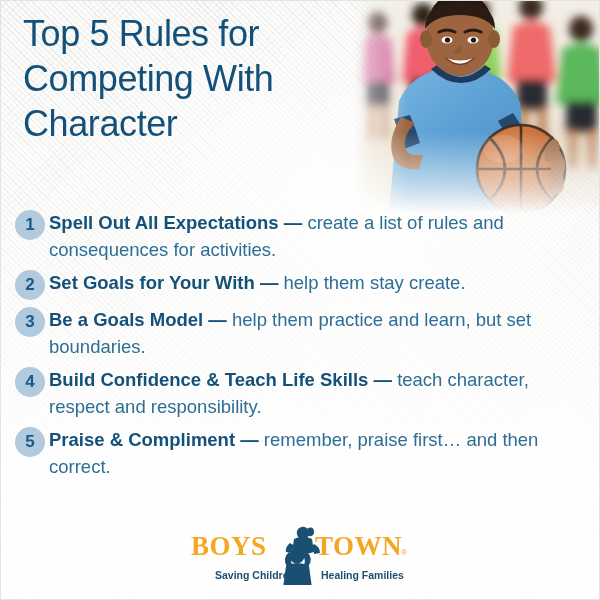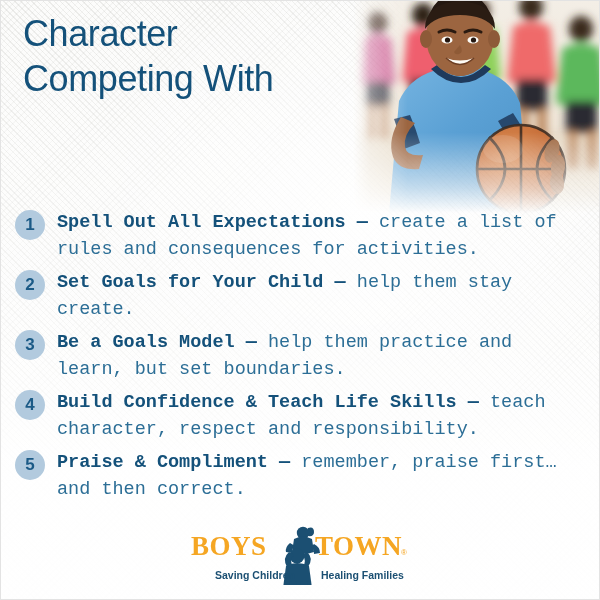--- a/index.html
+++ b/index.html
@@ -107,25 +107,25 @@
     font-size: 17px;
     font-weight: bold;
     display: flex;
     align-items: center;
     justify-content: center;
     margin-top: 1px;
     font-family: "Liberation Sans", sans-serif;
   }
   .rule-text {
     flex: 1 1 auto;
-    margin-left: 12px;
+    margin-left: 4px;
     font-size: 18.5px;
     line-height: 27px;
     color: #2c6e96;
-    font-family: Liberation Mono, monospace;
+    font-family: Liberation Sans, sans-serif;
   }
   .rule-title {
     font-weight: bold;
     color: #14517a;
   }
   .rule-dash { color: #14517a; font-weight: bold; }
 
   
   .logo {
     position: absolute;
@@ -280,34 +280,35 @@
           <ellipse cx="205" cy="166" rx="7" ry="12" transform="rotate(8 205 166)"></ellipse>
           <ellipse cx="204" cy="182" rx="7" ry="11" transform="rotate(-6 204 182)"></ellipse>
         </g>
 
         <rect x="0" y="0" width="248" height="212" fill="none" filter="url(#blurSm)"></rect>
       </g>
     </svg>
   </div>
 
   <div class="headline">
+    <span class="hl-line">Top 5 Rules for</span>
+    <span class="hl-line">Competing With</span>
     <span class="hl-line">Character</span>
-    <span class="hl-line">Competing With</span>
   </div>
 
   <div class="rules">
 
     <div class="rule">
       <div class="badge">1</div>
       <div class="rule-text"><span class="rule-title">Spell Out All Expectations</span> <span class="rule-dash">—</span> <span>create a list of rules and consequences for activities.</span></div>
     </div>
 
     <div class="rule">
       <div class="badge">2</div>
-      <div class="rule-text"><span class="rule-title">Set Goals for Your Child</span> <span class="rule-dash">—</span> <span>help them stay create.</span></div>
+      <div class="rule-text"><span class="rule-title">Set Goals for Your With</span> <span class="rule-dash">—</span> <span>help them stay create.</span></div>
     </div>
 
     <div class="rule">
       <div class="badge">3</div>
       <div class="rule-text"><span class="rule-title">Be a Goals Model</span> <span class="rule-dash">—</span> <span>help them practice and learn, but set boundaries.</span></div>
     </div>
 
     <div class="rule">
       <div class="badge">4</div>
       <div class="rule-text"><span class="rule-title">Build Confidence &amp; Teach Life Skills</span> <span class="rule-dash">—</span> <span>teach character, respect and responsibility.</span></div>

